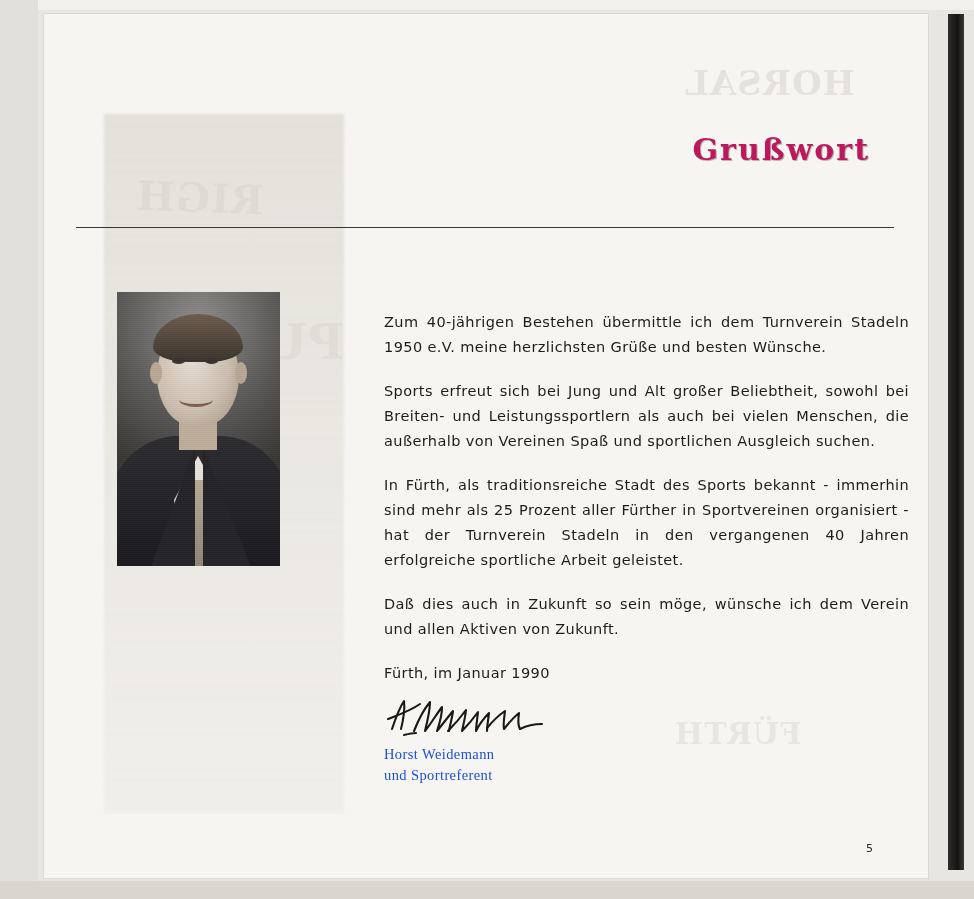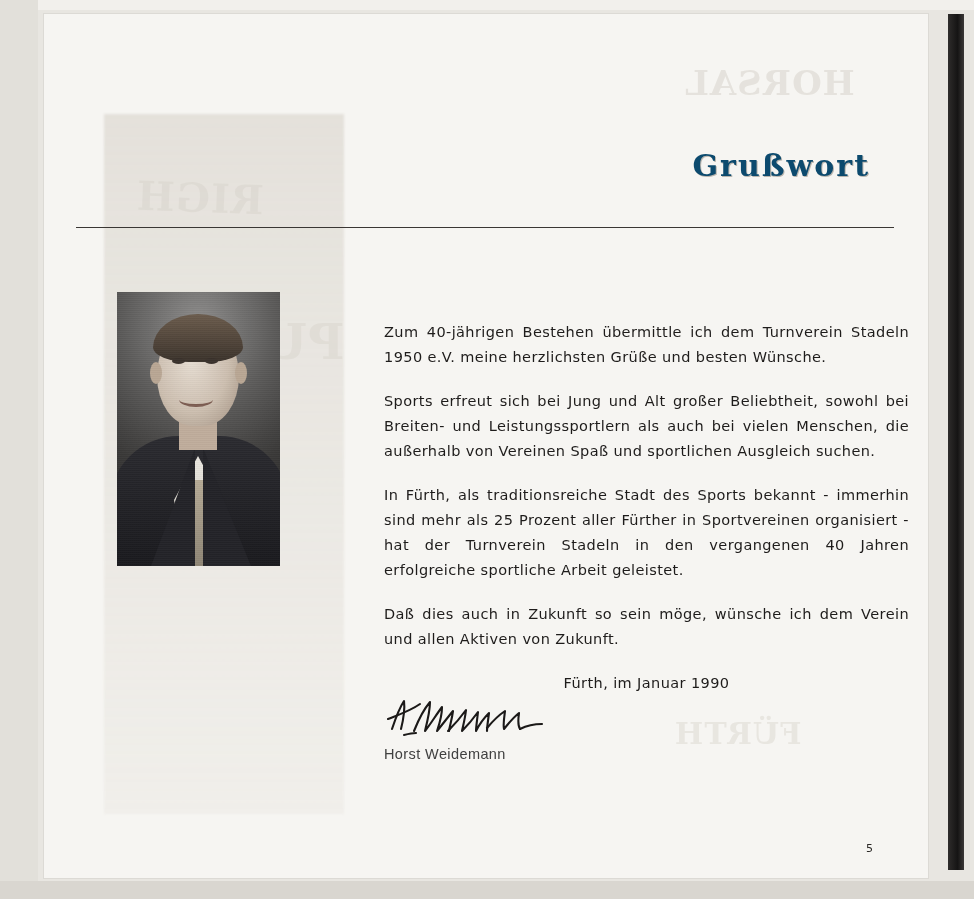--- a/index.html
+++ b/index.html
@@ -99,26 +99,26 @@
     font-size: 48px;
     font-family: "DejaVu Serif", serif;
     transform: scaleX(-1);
     opacity: .45;
   }
 
   
   #heading {
     position: absolute;
     right: 58px;
-    top: 134px;
+    top: 118px;
     font-family: "DejaVu Serif", serif;
     font-weight: bold;
     font-size: 30px;
     letter-spacing: 2px;
-    color: #0c4a6e;
+    color: #be185d;
     text-shadow: 1px 1px 0 #b9b5ae;
   }
   #rule {
     position: absolute;
     left: 32px;
     top: 213px;
     width: 818px;
     height: 1px;
     background: #3a3734;
   }
@@ -239,48 +239,48 @@
     top: 288px;
     width: 525px;
     color: #1e1c1b;
     font-family: "DejaVu Sans", sans-serif;
     font-size: 14.5px;
     line-height: 25px;
     letter-spacing: .4px;
     text-align: justify;
   }
   #body-col p {
-    margin: 18px 0 19px 0;
+    margin: 8px 0 19px 0;
   }
   #date-line {
     margin-top: 4px;
     margin-bottom: 0;
-    text-align: center;
+    text-align: left;
   }
 
   
   #signature {
     position: absolute;
     left: 340px;
     top: 681px;
     width: 240px;
     height: 48px;
   }
   #signature svg { display: block; }
 
   #sign-block {
     position: absolute;
     left: 340px;
     top: 730px;
     width: 400px;
-    font-family: Liberation Sans, sans-serif;
+    font-family: Liberation Serif, serif;
     font-size: 14.5px;
     line-height: 21px;
     letter-spacing: .4px;
-    color: #404040;
+    color: #1d4ed8;
   }
   #sign-block div { white-space: nowrap; }
 
   #page-number {
     position: absolute;
     right: 55px;
     top: 828px;
     font-size: 11px;
     color: #2a2826;
     font-family: "DejaVu Sans", sans-serif;
@@ -340,19 +340,20 @@
           <path d="M64 36 C70 30 77 22 82 15 C81 24 79 31 78 36 C83 31 89 24 94 17 C93 26 92 32 92 36 C95 30 100 23 105 18 C104 26 103 32 103 36"></path>
           <path d="M103 33 C108 27 115 20 121 16 C120 24 119 30 120 34 C124 29 130 22 135 18 C134 25 134 31 136 34"></path>
           <path d="M136 34 C142 31 150 29 158 29"></path>
           <path d="M20 40 C24 39 28 38 32 38"></path>
         </g>
       </svg>
     </div>
 
     <div id="sign-block">
       <div>Horst Weidemann</div>
+      <div>und Sportreferent</div>
     </div>
 
     <div id="page-number">5</div>
   </div>
 
   <div id="spine"></div>
 </div>
 
 </body></html>

